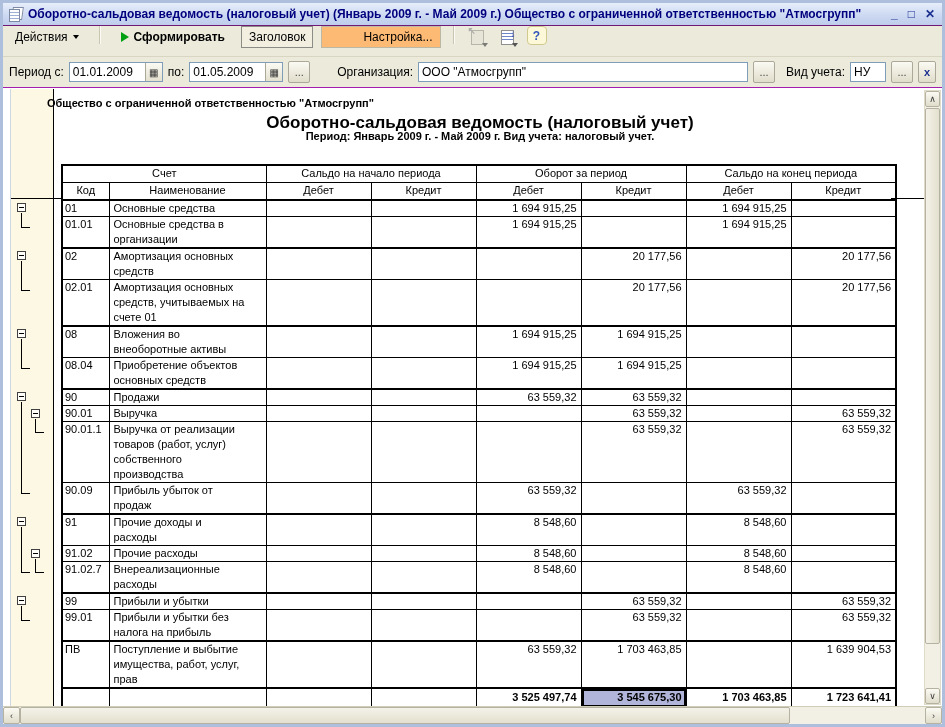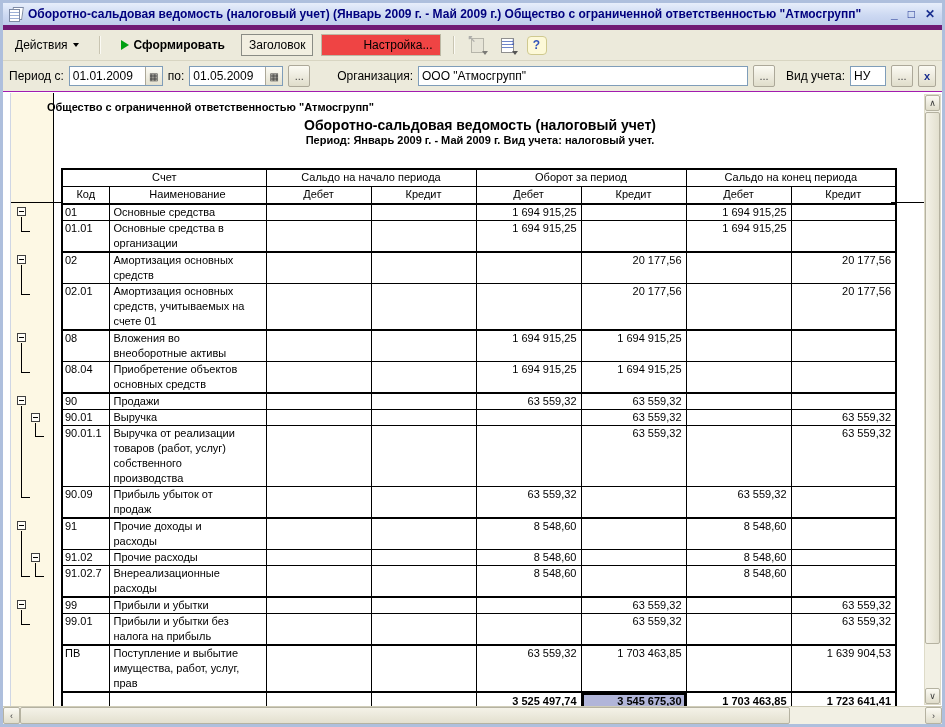--- a/index.html
+++ b/index.html
@@ -10,25 +10,25 @@
   .titlebar{height:22px;flex:0 0 22px;display:flex;align-items:center;padding:0 4px;
     background:linear-gradient(180deg,#e7eefb 0%,#cdd9f2 55%,#bfcdEC 100%);}
   .title-icon{width:14px;height:14px;position:relative;margin:0 5px 0 2px;flex:0 0 auto;}
   .title-icon .sheet{position:absolute;background:#fff;border:1px solid #7d8aa5;width:9px;height:11px;}
   .title-icon .s1{left:3px;top:0;transform:skewX(-8deg);}
   .title-icon .s2{left:0;top:2px;background:linear-gradient(180deg,#fff 0 2px,#9db0d6 2px 3px,#fff 3px 5px,#9db0d6 5px 6px,#fff 6px 8px,#9db0d6 8px 9px,#fff 9px);}
   .title-text{font-size:12px;font-weight:bold;color:#00007e;white-space:nowrap;overflow:hidden;flex:1 1 auto;}
   .win-btns{display:flex;gap:10px;margin-right:3px;flex:0 0 auto;}
   .win-btn{font-size:12px;font-weight:bold;color:#1a2f8f;cursor:default;line-height:14px;}
   
-  .toolbar{height:30px;flex:0 0 30px;display:flex;align-items:center;padding:0 4px;gap:8px;
-    background:#eceadb;border-top:5px solid #701a75;border-bottom:1px solid #d8d5c2;}
+  .toolbar{height:30px;flex:0 0 30px;display:flex;align-items:flex-start;padding:0 4px;gap:8px;
+    background:#eceadb;border-top:1px solid #701a75;border-bottom:1px solid #d8d5c2;}
   .tb-btn{display:flex;align-items:center;gap:5px;padding:3px 7px;font-size:12px;color:#000;border:1px solid transparent;}
   .tb-btn.boxed{border:1px solid #8a8c85;background:#f2efe1;}
-  .tb-btn.boxed2{border:1px solid #bcb8a4;background:#ef4444;padding-left:41px;}
+  .tb-btn.boxed2{border:1px solid #bcb8a4;background:#fdba74;padding-left:41px;}
   .dd-arrow{width:0;height:0;border-left:3px solid transparent;border-right:3px solid transparent;border-top:4px solid #000;display:inline-block;}
   .play-icon{width:0;height:0;border-left:8px solid #00a012;border-top:5px solid transparent;border-bottom:5px solid transparent;display:inline-block;}
   .tb-sep{width:1px;height:18px;background:#c9c5b2;margin:0 4px;border-right:1px solid #fbfaf4;}
   .ico-btn{position:relative;width:22px;height:22px;display:flex;align-items:center;justify-content:center;}
   .ico-doc{width:11px;height:13px;border:1px solid #8f8f8f;background:#fdfdfd;position:relative;}
   .ico-doc.gray{border-color:#a5a49a;background:#e6e4d7;}
   .ico-doc.lines{background:linear-gradient(180deg,#fff 0 2px,#6f86c9 2px 3px,#fff 3px 5px,#6f86c9 5px 6px,#fff 6px 8px,#6f86c9 8px 9px,#fff 9px);}
   .ico-arrow{position:absolute;font-size:10px;font-weight:bold;line-height:10px;}
   .ico-mini-dd{position:absolute;right:1px;bottom:1px;width:0;height:0;border-left:3px solid transparent;border-right:3px solid transparent;border-top:4px solid #555;}
   .help-btn{width:18px;height:17px;border:1px solid #cfc98f;border-radius:4px;background:#fdf9d8;
@@ -42,21 +42,21 @@
   .in-btn{width:16px;display:flex;align-items:center;justify-content:center;font-size:10px;color:#333;
     background:linear-gradient(180deg,#fbfaf3,#e4e1d0);border-left:1px solid #aca899;}
   .mini-btn{height:20px;min-width:20px;display:flex;align-items:center;justify-content:center;font-size:11px;
     background:linear-gradient(180deg,#fbfaf3,#e0ddcb);border:1px solid #aca899;border-radius:2px;color:#444;}
   .mini-btn.x{font-weight:bold;color:#1a2f8f;min-width:16px;}
   
   .report-area{position:relative;flex:1 1 auto;background:#fff;border-top:1px solid #fff;overflow:hidden;}
   .tree-strip{position:absolute;left:8px;top:0;bottom:0;width:42px;background:#fdf8e4;border-right:1px solid #000;}
   .edge-line{position:absolute;left:7px;top:0;bottom:0;width:1px;background:#cfd6e4;}
   .org-line{position:absolute;left:44px;top:8px;font-size:11px;font-weight:bold;color:#000;}
-  .r-title{position:absolute;left:59px;width:836px;top:24px;text-align:center;font-size:14px;font-weight:bold;color:#000;}
+  .r-title{position:absolute;left:59px;width:836px;top:24px;text-align:center;font-size:17px;font-weight:bold;color:#000;}
   .r-period{position:absolute;left:59px;width:836px;top:41px;text-align:center;font-size:11px;font-weight:bold;color:#000;}
   table.osv{position:absolute;left:8px;top:75px;border-collapse:collapse;table-layout:fixed;font-size:11px;color:#000;}
   table.osv td{overflow:hidden;}
   .cell{border:1px solid #000;line-height:15px;padding:0 3px;vertical-align:top;background:#fff;}
   .no-b{border:none;background:transparent;padding:0;}
   thead .cell{text-align:center;height:16px;padding:0 2px;}
   thead tr.h1 .cell{border-top:2px solid #000;}
   .col-code{border-left:2px solid #000;margin-left:39px;}
   .col-last{border-right:2px solid #000;}
   tr.grp .cell{border-top:2px solid #000;}

